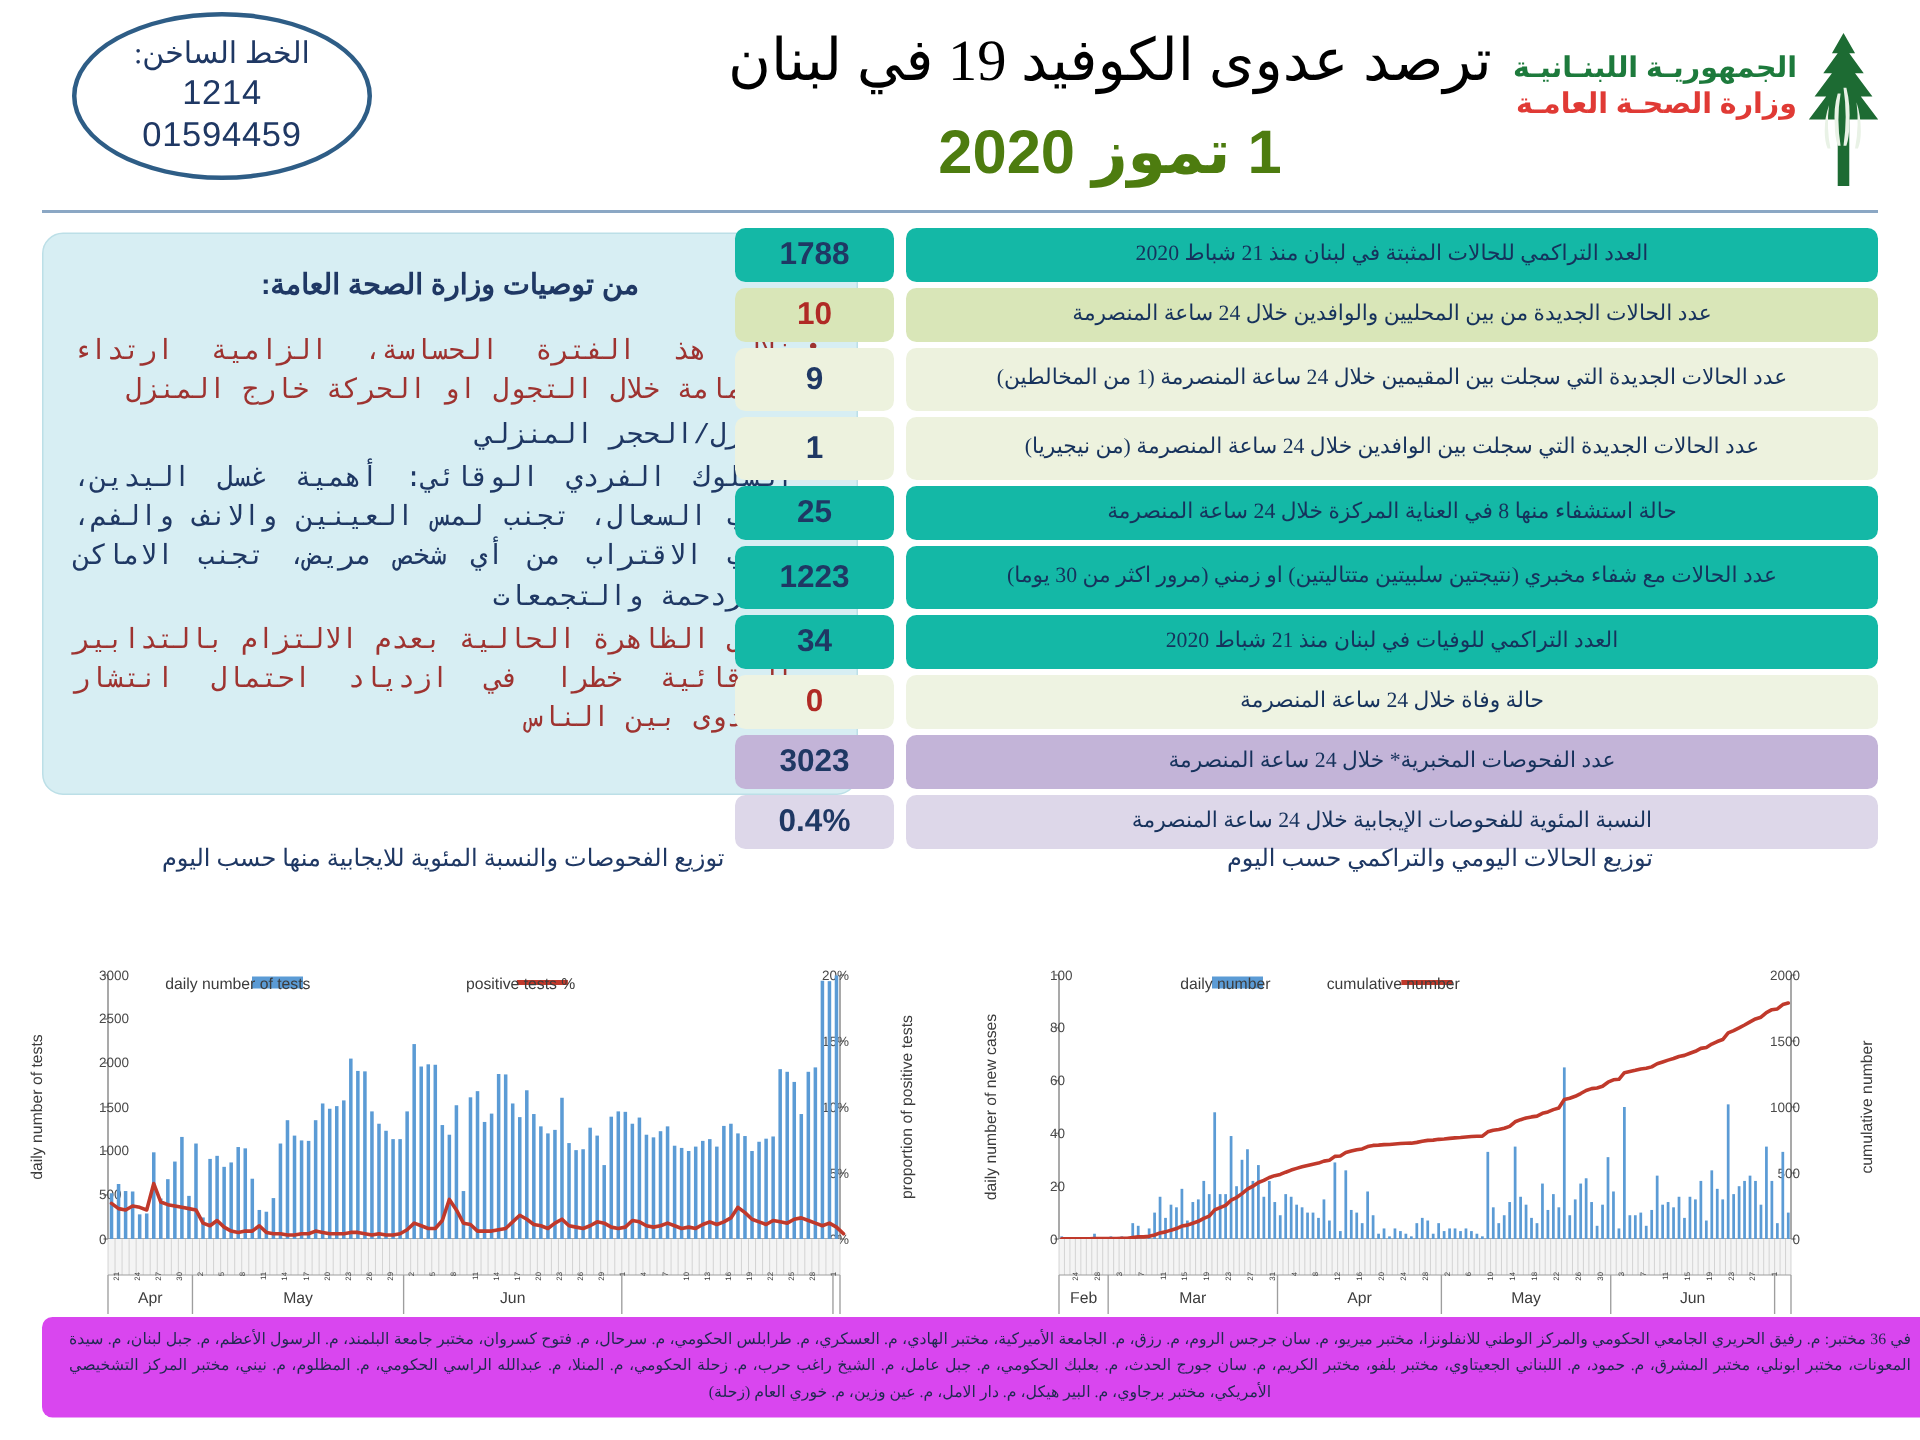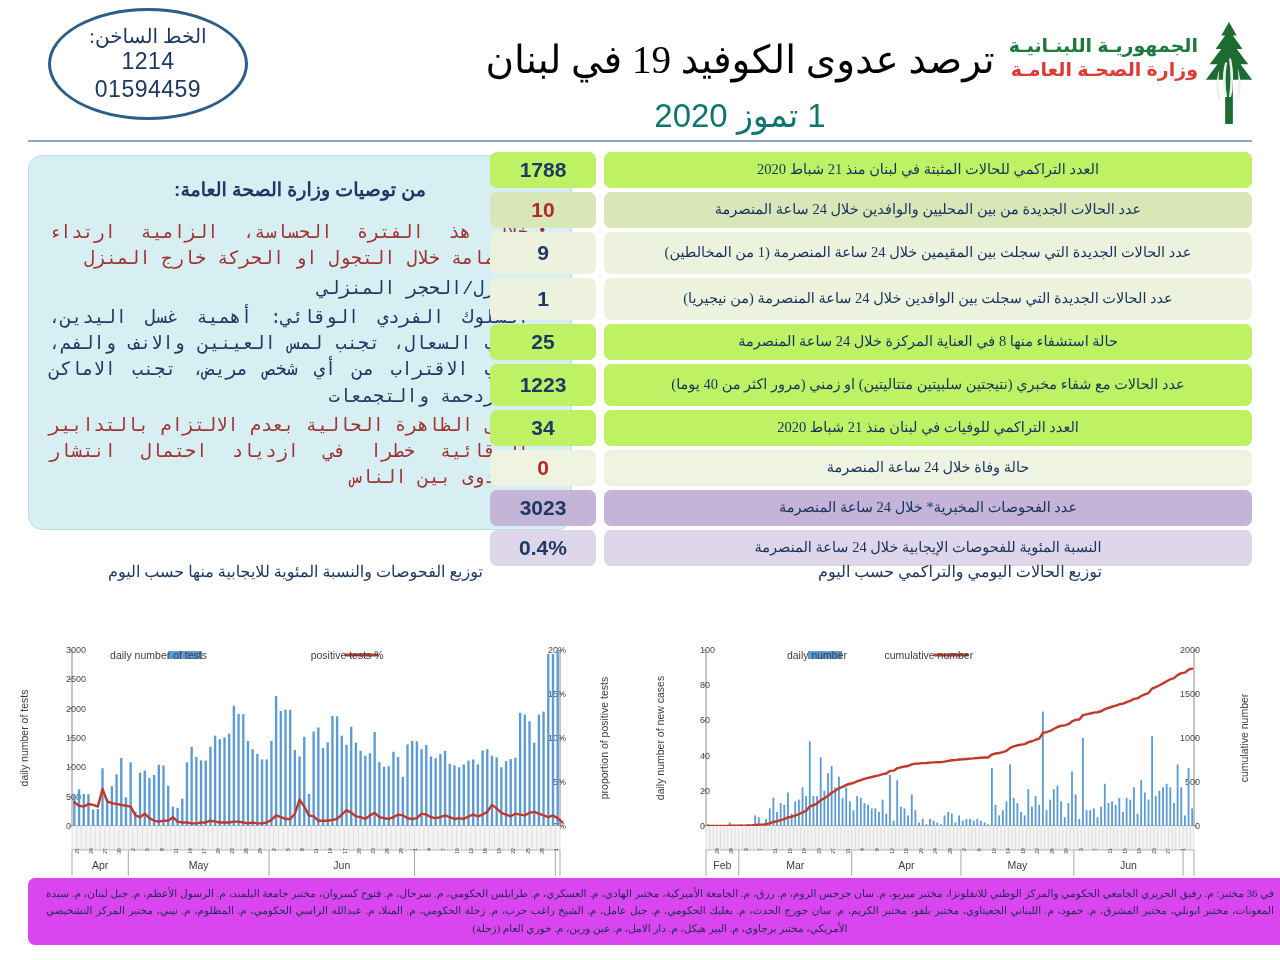--- a/index.html
+++ b/index.html
@@ -49,33 +49,32 @@
     color: #1f3864;
     letter-spacing: .5px;
   }
 
   .title-block {
     position: absolute;
     right: 180px; top: 18px;
     width: 720px;
     text-align: center;
     direction: rtl;
-    margin-top: 19px;
   }
   .main-title {
     font-family: "Liberation Serif", "DejaVu Serif", serif;
     font-size: 39px;
     color: #000000;
     line-height: 1.2;
     white-space: nowrap;
   }
   .date-line {
-    font-size: 33px;
-    font-weight: normal;
-    color: #0f766e;
+    font-size: 41px;
+    font-weight: bold;
+    color: #4d7c0f;
     margin-top: 12px;
     direction: rtl;
   }
 
   .ministry-logo {
     position: absolute;
     right: 20px; top: 14px;
     width: 172px;
     height: 112px;
   }
@@ -195,21 +194,21 @@
     display: flex;
     align-items: center;
     justify-content: center;
     font-size: 21px;
     font-weight: bold;
     color: #1f3864;
   }
   .stat-row.tall { height: 42px; }
 
   
-  .c-green-dark  { background: #bef264; }
+  .c-green-dark  { background: #14b8a6; }
   .c-green-mid   { background: #d9e6b8; }
   .c-green-light { background: #edf2de; }
   .c-green-pale  { background: #eef3e2; }
   .c-purple-dark { background: #c3b4d8; text-align: right; }
   .c-purple-light{ background: #ddd7e9; }
   .v-red { color: #b02a25; }
 
   
   .chart-heading {
     position: absolute;
@@ -345,21 +344,21 @@
     <div class="stat-label c-green-light">عدد الحالات الجديدة التي سجلت بين الوافدين خلال 24 ساعة المنصرمة (من نيجيريا)</div>
     <div class="stat-value c-green-light">1</div>
   </div>
 
   <div class="stat-row">
     <div class="stat-label c-green-dark">حالة استشفاء منها 8 في العناية المركزة خلال 24 ساعة المنصرمة</div>
     <div class="stat-value c-green-dark">25</div>
   </div>
 
   <div class="stat-row tall">
-    <div class="stat-label c-green-dark">عدد الحالات مع شفاء مخبري (نتيجتين سلبيتين متتاليتين) او زمني (مرور اكثر من 40 يوما)</div>
+    <div class="stat-label c-green-dark">عدد الحالات مع شفاء مخبري (نتيجتين سلبيتين متتاليتين) او زمني (مرور اكثر من 30 يوما)</div>
     <div class="stat-value c-green-dark">1223</div>
   </div>
 
   <div class="stat-row">
     <div class="stat-label c-green-dark">العدد التراكمي للوفيات في لبنان منذ 21 شباط  2020</div>
     <div class="stat-value c-green-dark">34</div>
   </div>
 
   <div class="stat-row">
     <div class="stat-label c-green-pale">حالة وفاة خلال 24 ساعة المنصرمة</div>

